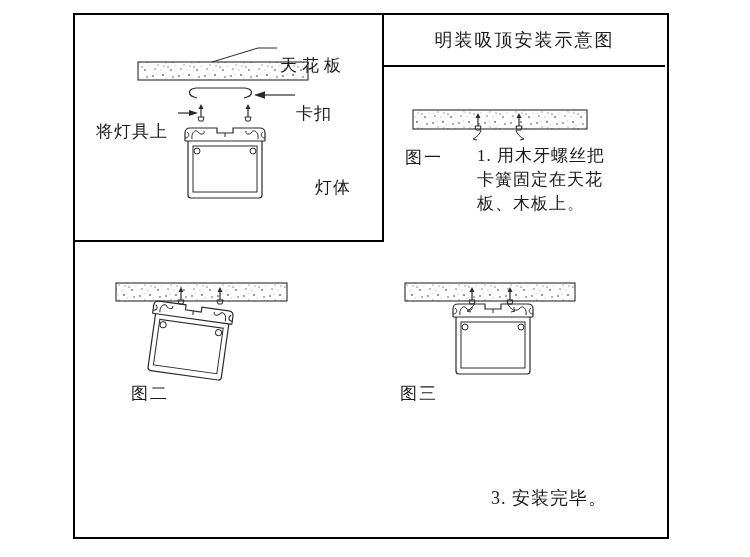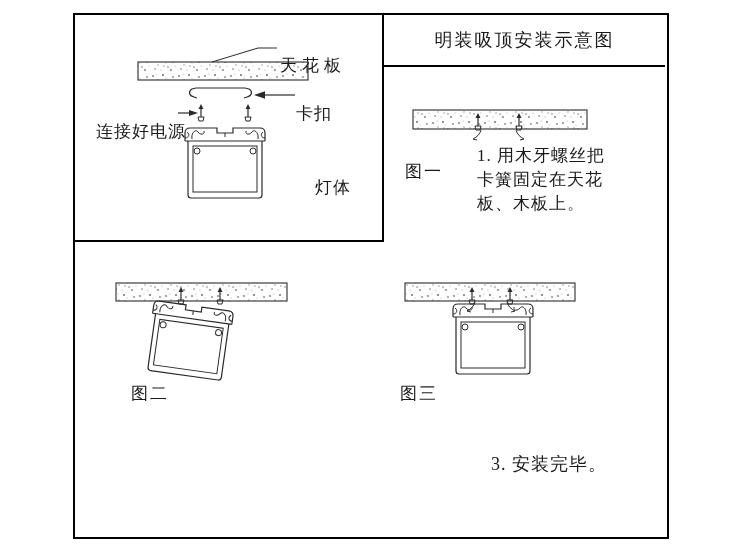--- a/index.html
+++ b/index.html
@@ -10,21 +10,21 @@
   .abs{position:absolute;}
   #outer-frame{left:73px;top:13px;width:596px;height:526px;border:2px solid #000;box-sizing:border-box;}
   #detail-panel{left:73px;top:13px;width:311px;height:229px;border:2px solid #000;box-sizing:border-box;background:#fff;}
   #title-box{left:384px;top:15px;width:281px;height:52px;border-bottom:2px solid #000;box-sizing:border-box;
     display:flex;align-items:center;justify-content:center;}
   #page-title{font-size:18px;letter-spacing:2px;}
   .label{font-size:17px;letter-spacing:1px;white-space:nowrap;margin-top:16px;}
   .label.wide{letter-spacing:5px;}
   .caption{font-size:17px;letter-spacing:2px;white-space:nowrap;}
   .step{font-size:17px;line-height:24px;white-space:pre-line;letter-spacing:1px;}
-  .step.big{font-size:18px;}
+  .step.big{font-size:18px;margin-top:34px;}
   svg{display:block;overflow:visible;}
   .ln{stroke:#2a2a2a;fill:none;stroke-width:1.2;}
   .thin{stroke:#2a2a2a;fill:none;stroke-width:1;}
   .solid{fill:#2a2a2a;stroke:none;}
 </style>
 </head>
 <body>
 
 <div id="screen">
 
@@ -106,31 +106,31 @@
     </g>
 
     <use href="#screw" transform="translate(128,91)"></use>
     <use href="#screw" transform="translate(175,91)"></use>
 
     <use href="#lamp" transform="translate(109,111)"></use>
   </svg>
 
   <div class="abs label wide" style="left:280px;top:38px">天花板</div>
   <div class="abs label" style="left:296px;top:86px">卡扣</div>
-  <div class="abs label" style="left:96px;top:104px">连接好电源</div>
+  <div class="abs label" style="left:96px;top:104px">将灯具上</div>
   <div class="abs label" style="left:315px;top:160px">灯体</div>
 
   <svg class="abs" style="left:405px;top:105px" width="200" height="45" viewBox="0 0 200 45">
     <rect x="8" y="5" width="174" height="19" fill="url(#stip)" stroke="#2a2a2a" stroke-width="1.1"></rect>
     <use href="#screw" transform="translate(73,8)"></use>
     <use href="#screw" transform="translate(114,8)"></use>
     <use href="#arm-l" transform="translate(71,25)"></use>
     <use href="#arm-r" transform="translate(116,25)"></use>
   </svg>
-  <div class="abs caption" style="left:405px;top:160px">图一</div>
+  <div class="abs caption" style="left:405px;top:146px">图一</div>
   <div class="abs step" style="left:477px;top:144px">1. 用木牙螺丝把
 卡簧固定在天花
 板、木板上。</div>
 
   <svg class="abs" style="left:112px;top:278px" width="210" height="118" viewBox="0 0 210 118">
     <rect x="4" y="5" width="171" height="18" fill="url(#stip)" stroke="#2a2a2a" stroke-width="1.1"></rect>
     <use href="#screw" transform="translate(69,9)"></use>
     <use href="#screw" transform="translate(108,9)"></use>
     <use href="#lamp" transform="translate(40,18) rotate(8)"></use>
   </svg>

